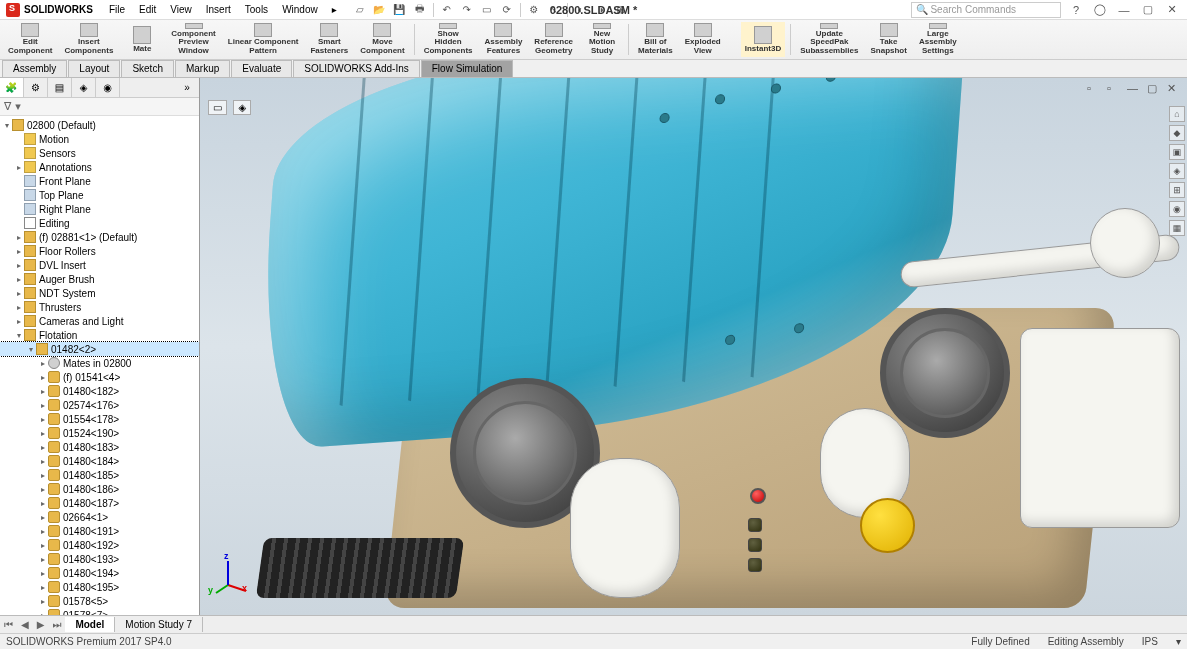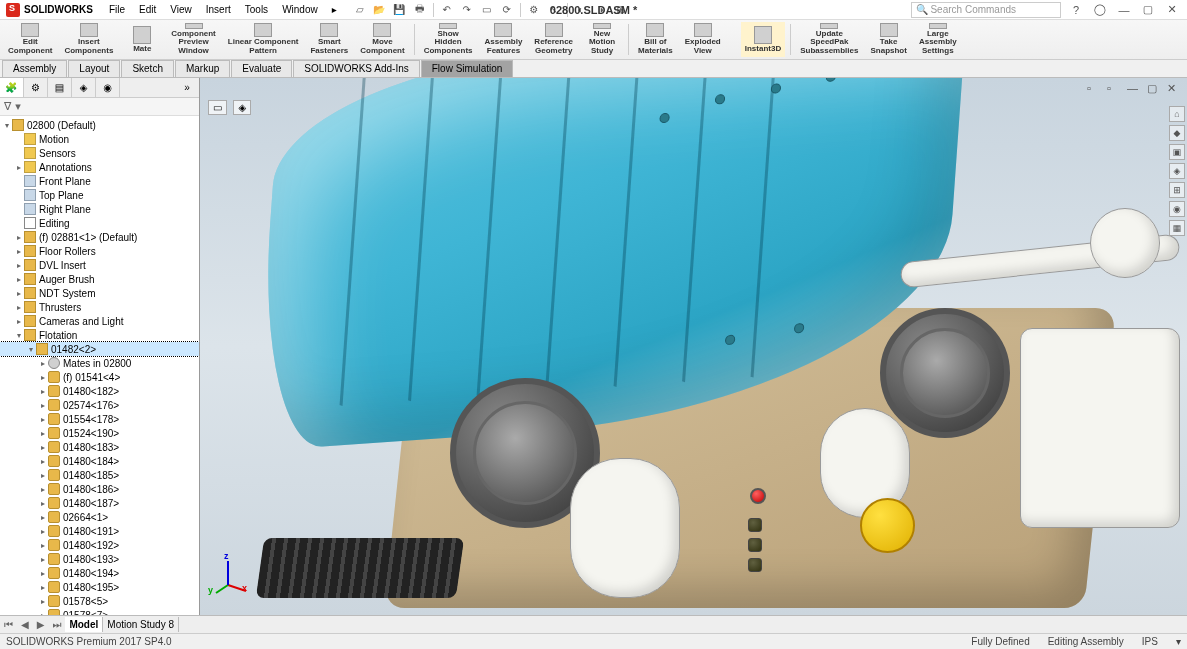--- a/index.html
+++ b/index.html
@@ -83,21 +83,21 @@
 .redbtn { position: absolute; width: 16px; height: 16px; background: radial-gradient(circle at 35% 30%, #ff6060, #c00000); border-radius: 50%; border: 2px solid #555; }
 .grnbtn { position: absolute; width: 14px; height: 14px; background: radial-gradient(circle at 35% 30%, #606040, #303010); border-radius: 3px; border: 1px solid #444; }
 .track { position: absolute; left: 0; top: 460px; width: 200px; height: 60px; background: repeating-linear-gradient(90deg, #222 0 8px, #444 8px 12px); border-radius: 8px; transform: skewX(-8deg); }
 
 
 .sidetool { position: absolute; right: 2px; top: 28px; display: flex; flex-direction: column; gap: 3px; }
 .sidetool span { width: 16px; height: 16px; background: rgba(255,255,255,0.5); border: 1px solid #aaa; cursor: pointer; font-size: 9px; display: flex; align-items: center; justify-content: center; color: #555; }
 
 
 .bottom-tabs { height: 18px; background: #eee; border-top: 1px solid #bbb; display: flex; align-items: center; }
-.btab { padding: 2px 4px; border-right: 1px solid #bbb; cursor: pointer; font-size: 10px; }
+.btab { padding: 2px 10px; border-right: 1px solid #bbb; cursor: pointer; font-size: 10px; }
 .btab.active { background: #fff; font-weight: bold; }
 .bnav { padding: 0 4px; cursor: pointer; color: #666; }
 
 .statusbar { height: 16px; background: #f0f0f0; border-top: 1px solid #ccc; display: flex; align-items: center; padding: 0 6px; font-size: 10px; color: #444; }
 .statusbar .right { margin-left: auto; display: flex; gap: 18px; }
 
 
 .tree::-webkit-scrollbar { width: 12px; }
 .tree::-webkit-scrollbar-thumb { background: #c0c0c0; border: 1px solid #999; }
 .tree::-webkit-scrollbar-track { background: #eee; }
@@ -514,21 +514,21 @@
   </div>
 </div>
 
 <div class="bottom-tabs">
   <span class="bnav">⏮</span>
   <span class="bnav">◀</span>
   <span class="bnav">▶</span>
   <span class="bnav">⏭</span>
   <div id="btabs" style="display:flex;">
       <div class="btab active">Model</div>
-      <div class="btab">Motion Study 8</div>
+      <div class="btab">Motion Study 7</div>
     </div>
 </div>
 
 <div class="statusbar">
   <span>SOLIDWORKS Premium 2017 SP4.0</span>
   <div class="right">
     <span>Fully Defined</span>
     <span>Editing Assembly</span>
     <span>IPS</span>
     <span>▾</span>

